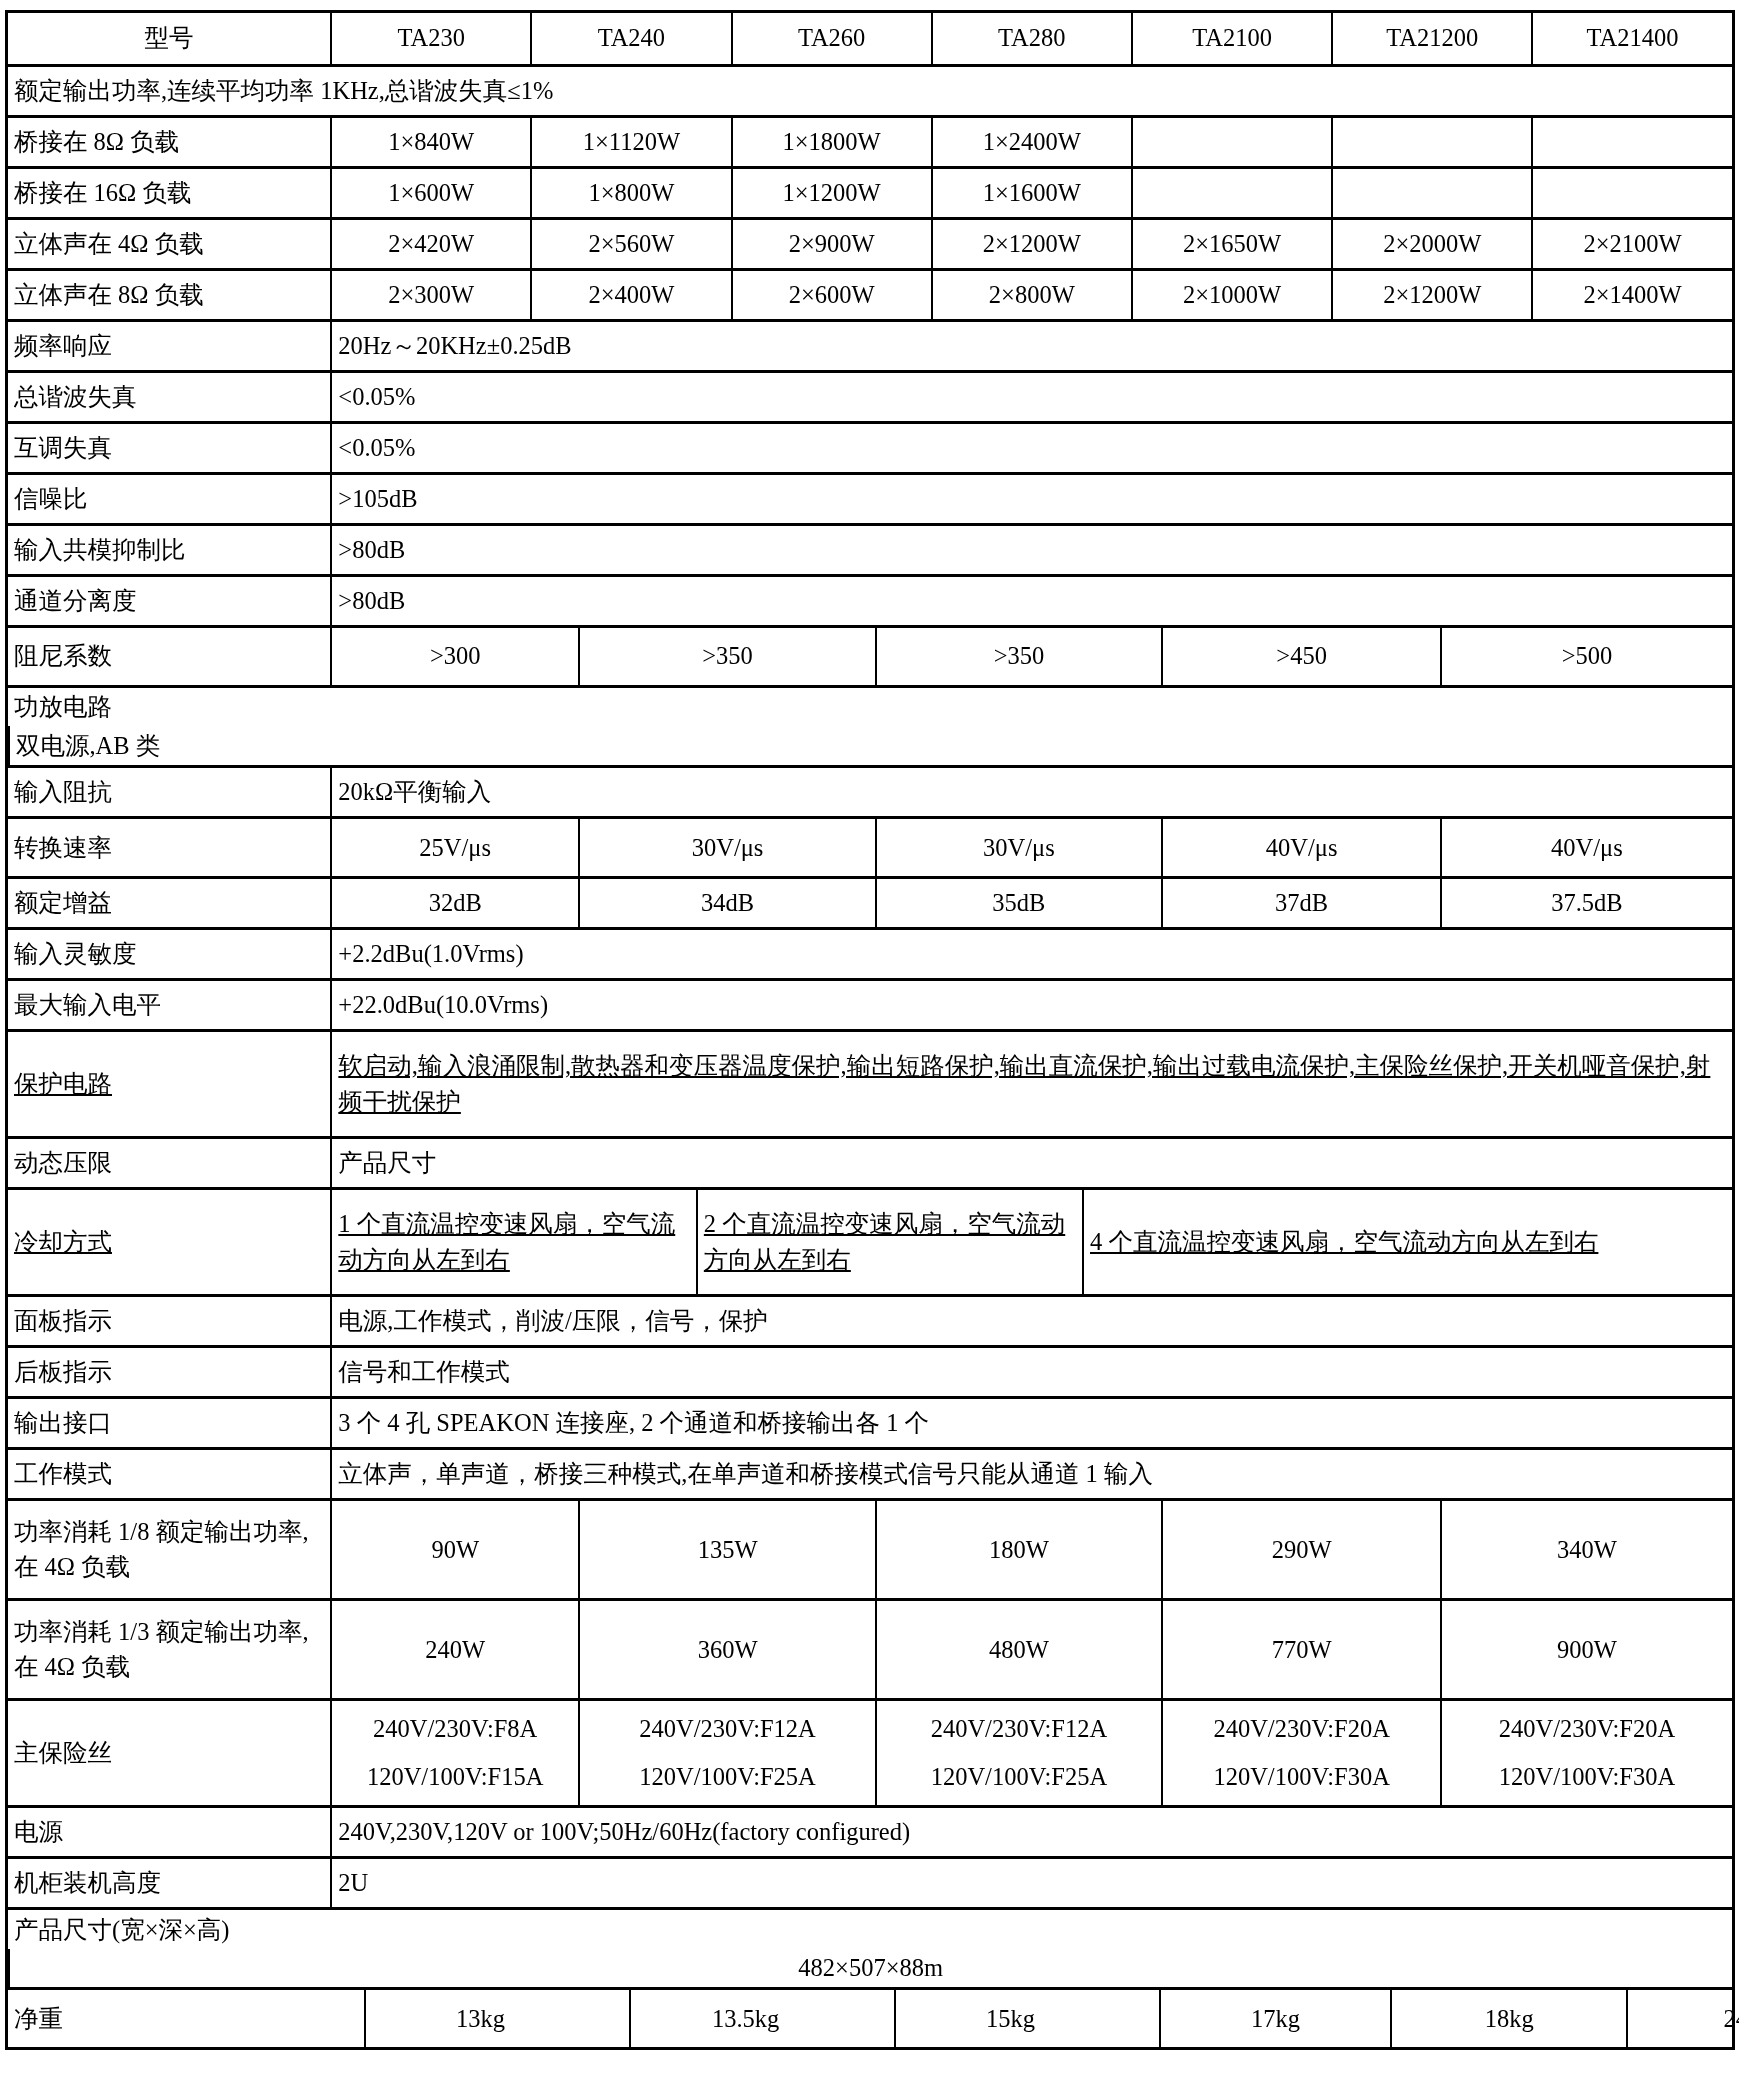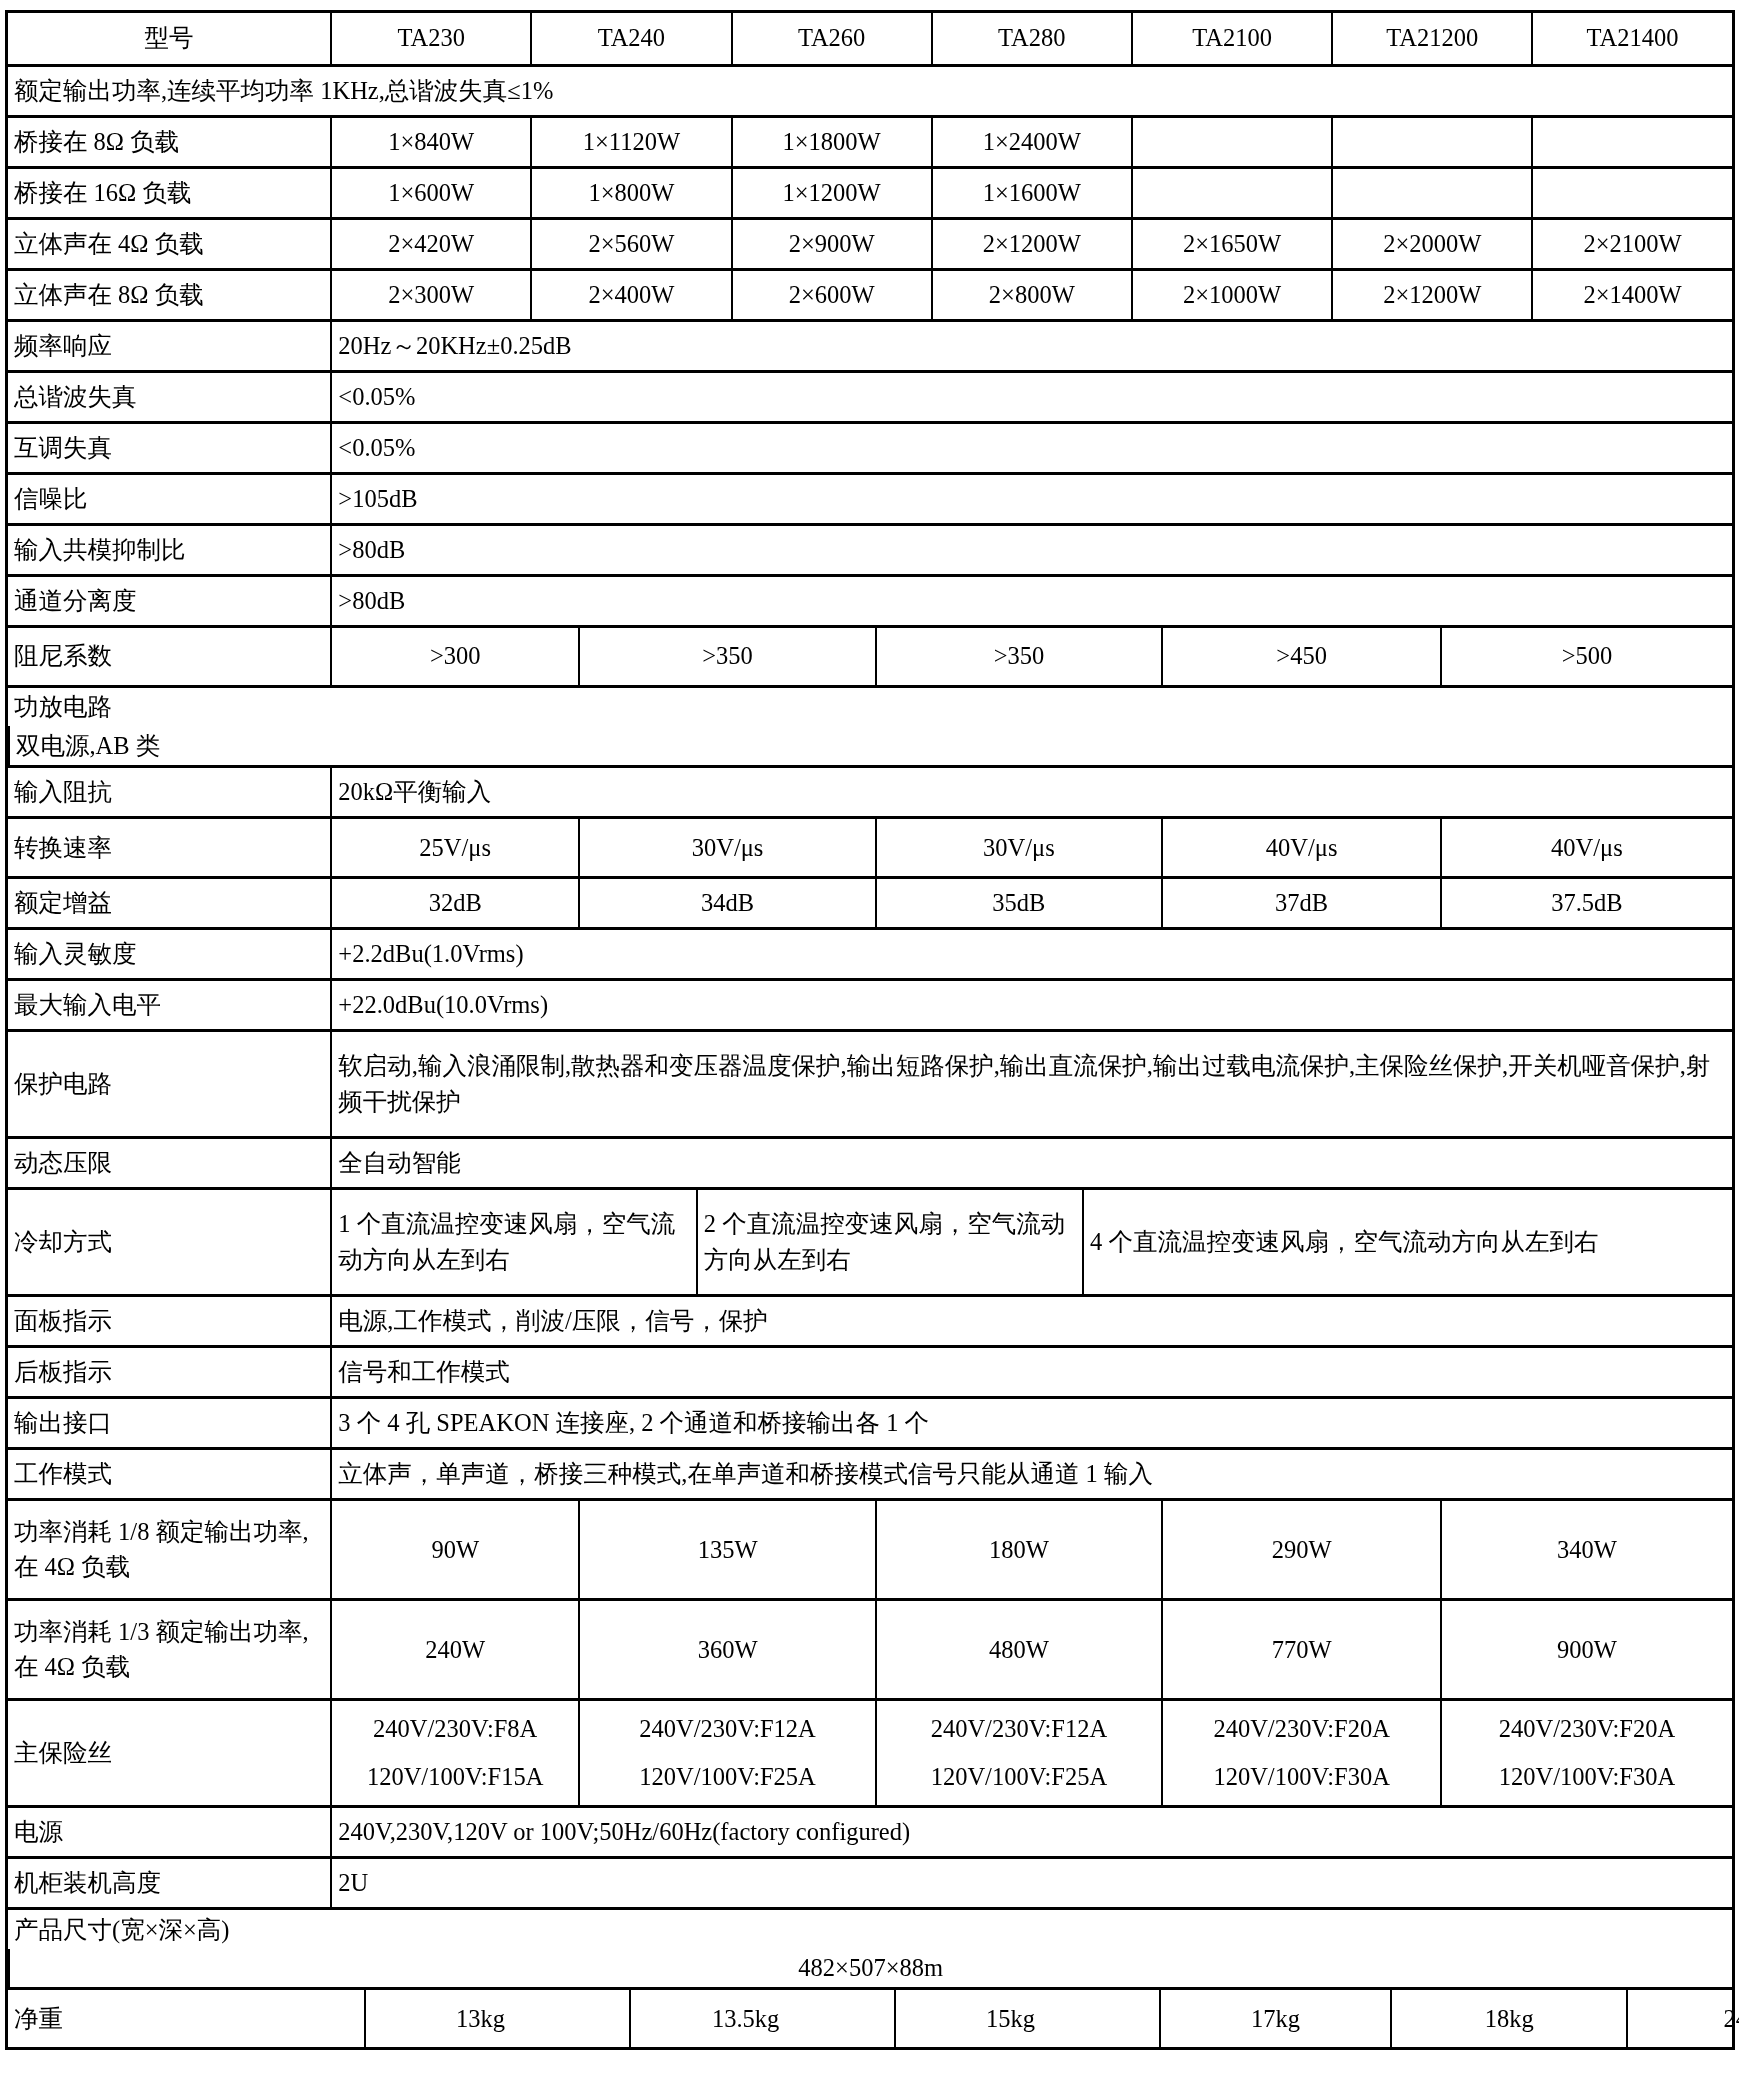--- a/index.html
+++ b/index.html
@@ -34,21 +34,21 @@
   .d3 { width:16.6%; flex:none; } .d4 { width:16.2%; flex:none; }
   .d5 { width:16.9%; flex:none; }
   
   .f1 { width:21.2%; flex:none; } .f2 { width:22.4%; flex:none; }
   .f3 { width:37.7%; flex:none; }
   
   .w4 { width:13.4%; flex:none;margin-left:34px; } .w5 { width:13.7%; flex:none; }
   .w6 { width:14.0%; flex:none; }
   
   .rh59 { min-height:47px;flex-direction:column; } .rh76 { min-height:60px; }
-  .rh126 { min-height:100px; } .rh135 { min-height:107px; } .rh136 { min-height:107px; }
+  .rh126 { min-height:100px; } .rh135 { min-height:107px;text-decoration:underline; } .rh136 { min-height:107px; }
   .fuse { flex-direction:column; justify-content:center; gap:12.6px; }
   .fuse div { text-align:center; }
   .wrapcell { align-items:center; }
 </style>
 </head>
 <body>
 
 <div class="spec-table">
 
   <div class="row">
@@ -180,21 +180,21 @@
     <div class="c val">+22.0dBu(10.0Vrms)</div>
   </div>
 
   <div class="row rh135">
     <div class="c lab">保护电路</div>
     <div class="c val wrapcell">软启动,输入浪涌限制,散热器和变压器温度保护,输出短路保护,输出直流保护,输出过载电流保护,主保险丝保护,开关机哑音保护,射频干扰保护</div>
   </div>
 
   <div class="row">
     <div class="c lab">动态压限</div>
-    <div class="c val">全自动智能</div>
+    <div class="c val">产品尺寸</div>
   </div>
 
   <div class="row rh135">
     <div class="c lab">冷却方式</div>
     <div class="c f1 wrapcell">1 个直流温控变速风扇，空气流动方向从左到右</div>
     <div class="c f2 wrapcell">2 个直流温控变速风扇，空气流动方向从左到右</div>
     <div class="c f3 wrapcell">4 个直流温控变速风扇，空气流动方向从左到右</div>
   </div>
 
   <div class="row">

